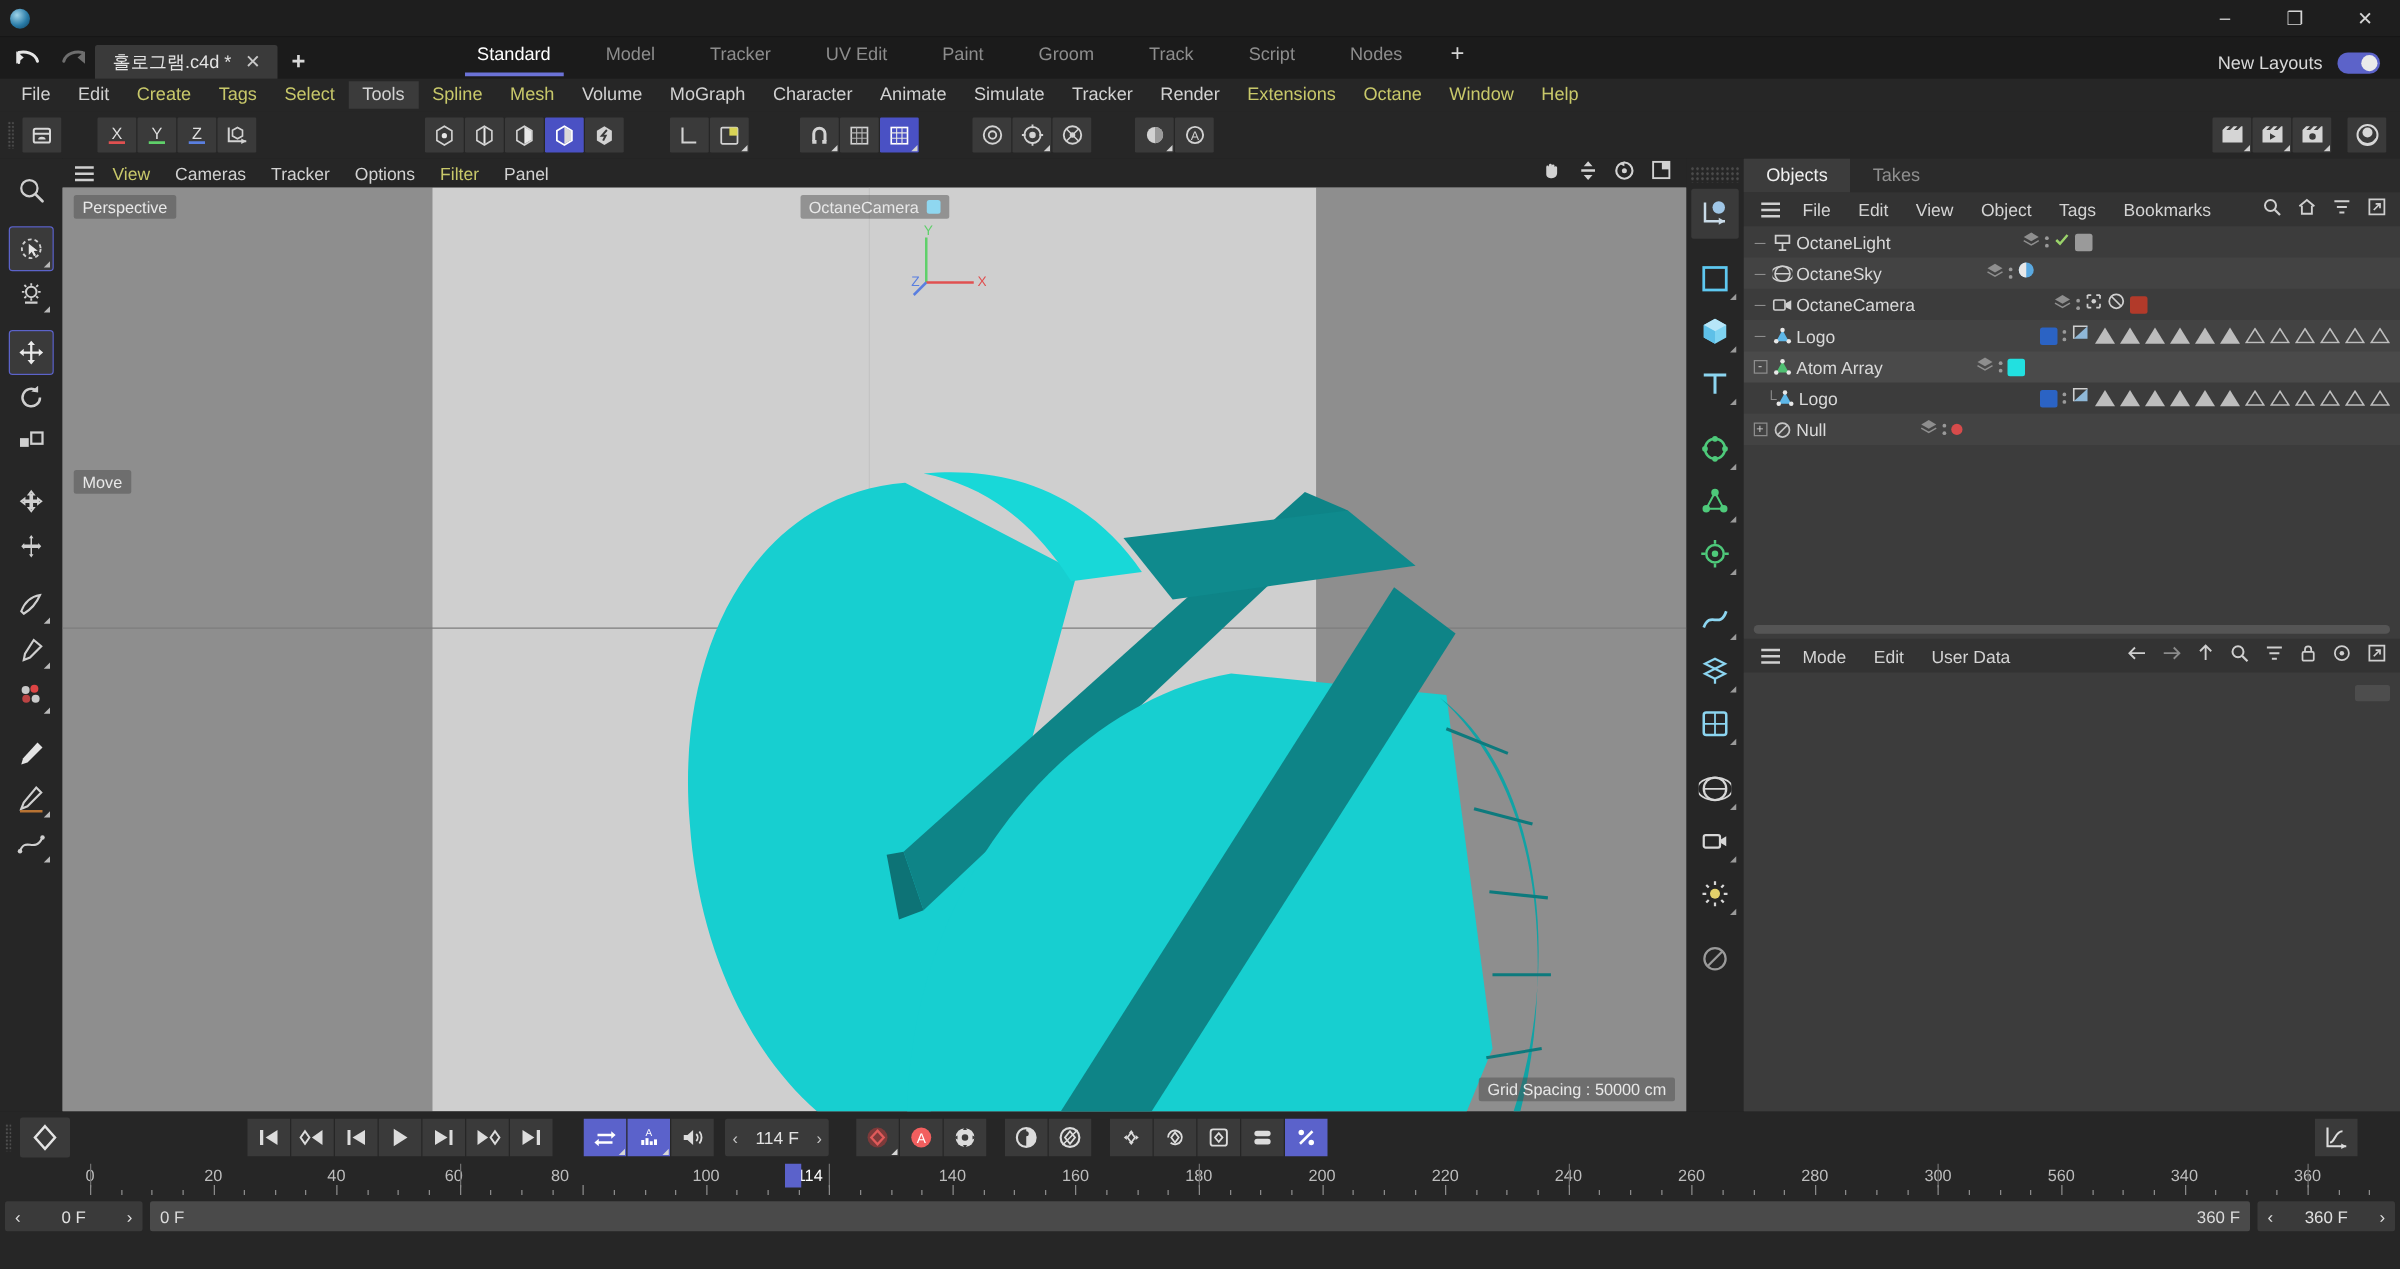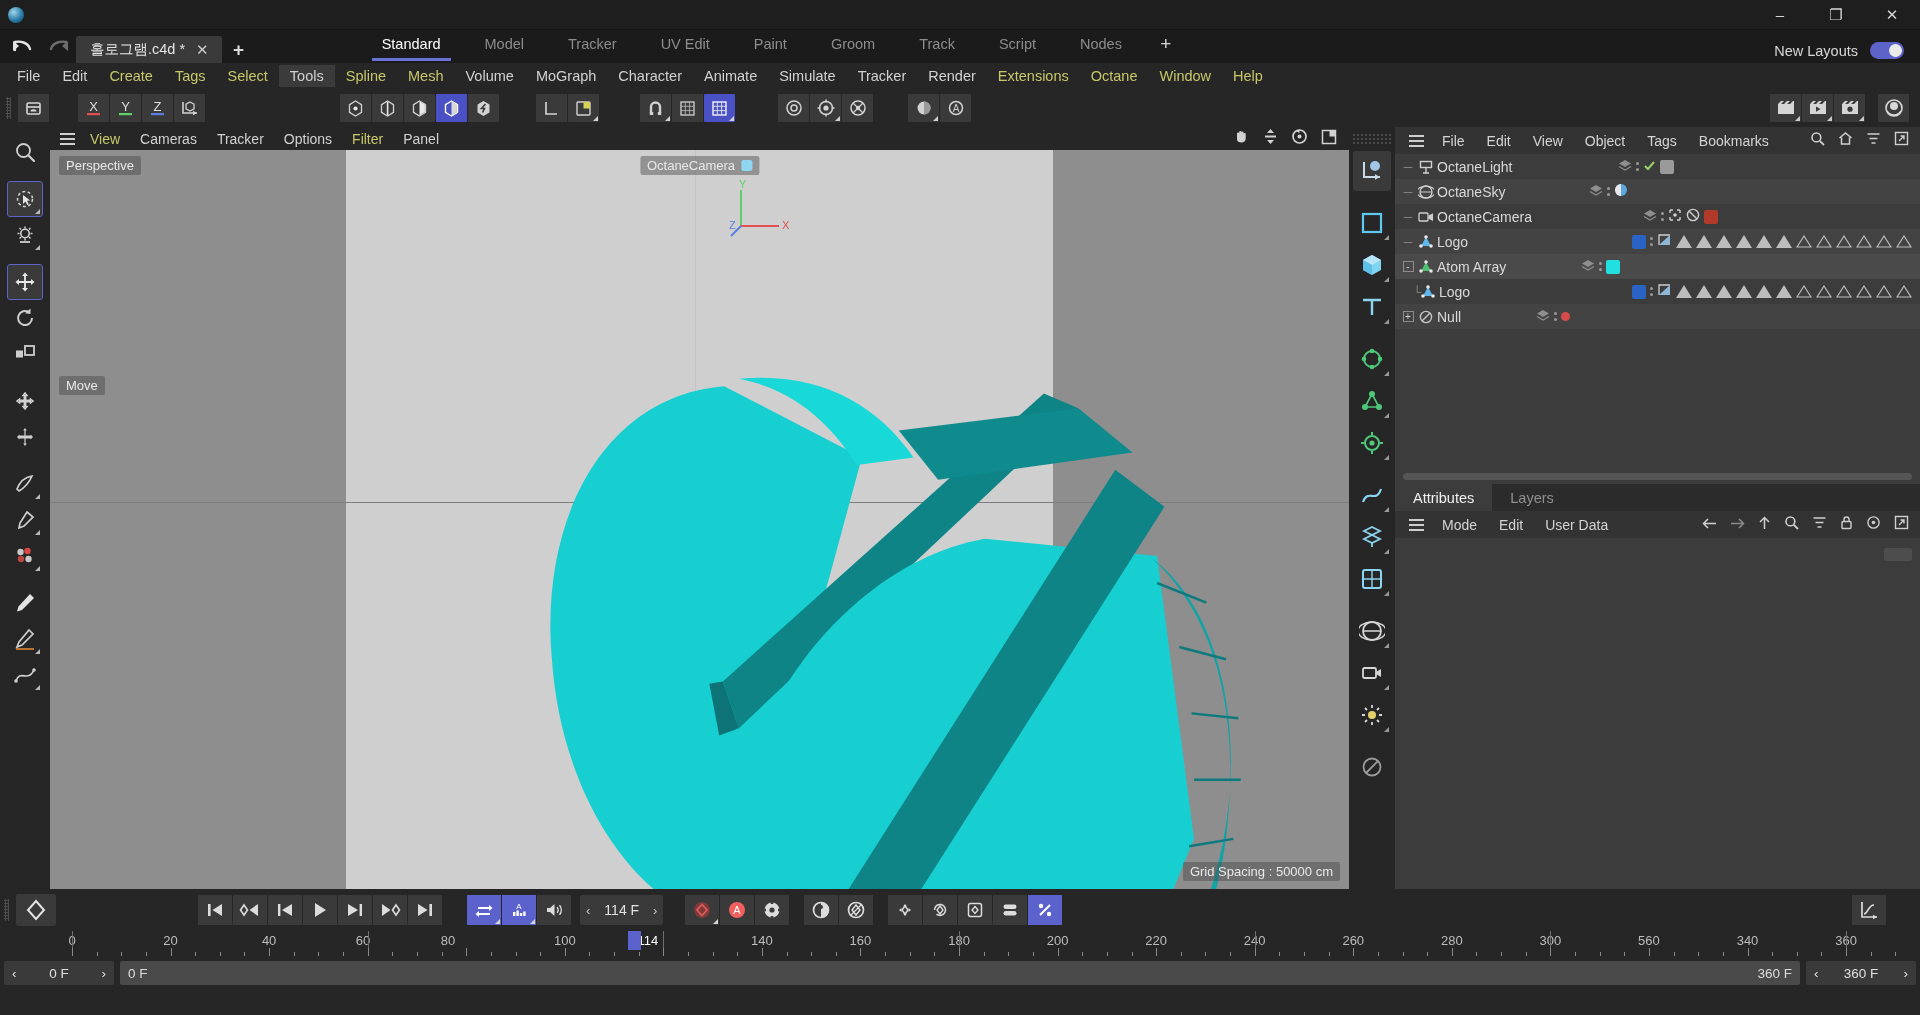--- a/index.html
+++ b/index.html
@@ -728,20 +728,24 @@
       <div class="rbtn">
         <svg width="26" height="26" viewBox="0 0 26 26">
             <circle cx="13" cy="13" r="8.5" fill="none" stroke="#9a9a9a" stroke-width="1.8"></circle>
             <path d="M7 19 L19 7" stroke="#9a9a9a" stroke-width="1.8"></path>
           </svg>
       </div>
     </div>
 
     <div class="rightpanel">
 
+      <div class="panel-tabs">
+        <div class="ptab active">Objects</div>
+        <div class="ptab">Takes</div>
+      </div>
 
       <div class="panel-menubar">
         <div class="hamb" style="width:30px">
             <i></i>
             <i></i>
             <i></i>
           </div>
         <div class="pmi">File</div>
         <div class="pmi">Edit</div>
         <div class="pmi">View</div>
@@ -1023,24 +1027,20 @@
                 <i></i>
               </span>
             <span style="width:9px;height:9px;border-radius:50%;background:#d74b4b;display:inline-block"></span>
           </span>
         </div>
 
         <div class="hscroll"></div>
       </div>
 
       <div class="attrwrap">
-        <div class="attr-tabs">
-          <div class="ptab active">Attributes</div>
-          <div class="ptab">Layers</div>
-        </div>
         <div class="panel-menubar">
           <div class="hamb" style="width:30px">
               <i></i>
               <i></i>
               <i></i>
             </div>
           <div class="pmi">Mode</div>
           <div class="pmi">Edit</div>
           <div class="pmi">User Data</div>
           <div class="right">

